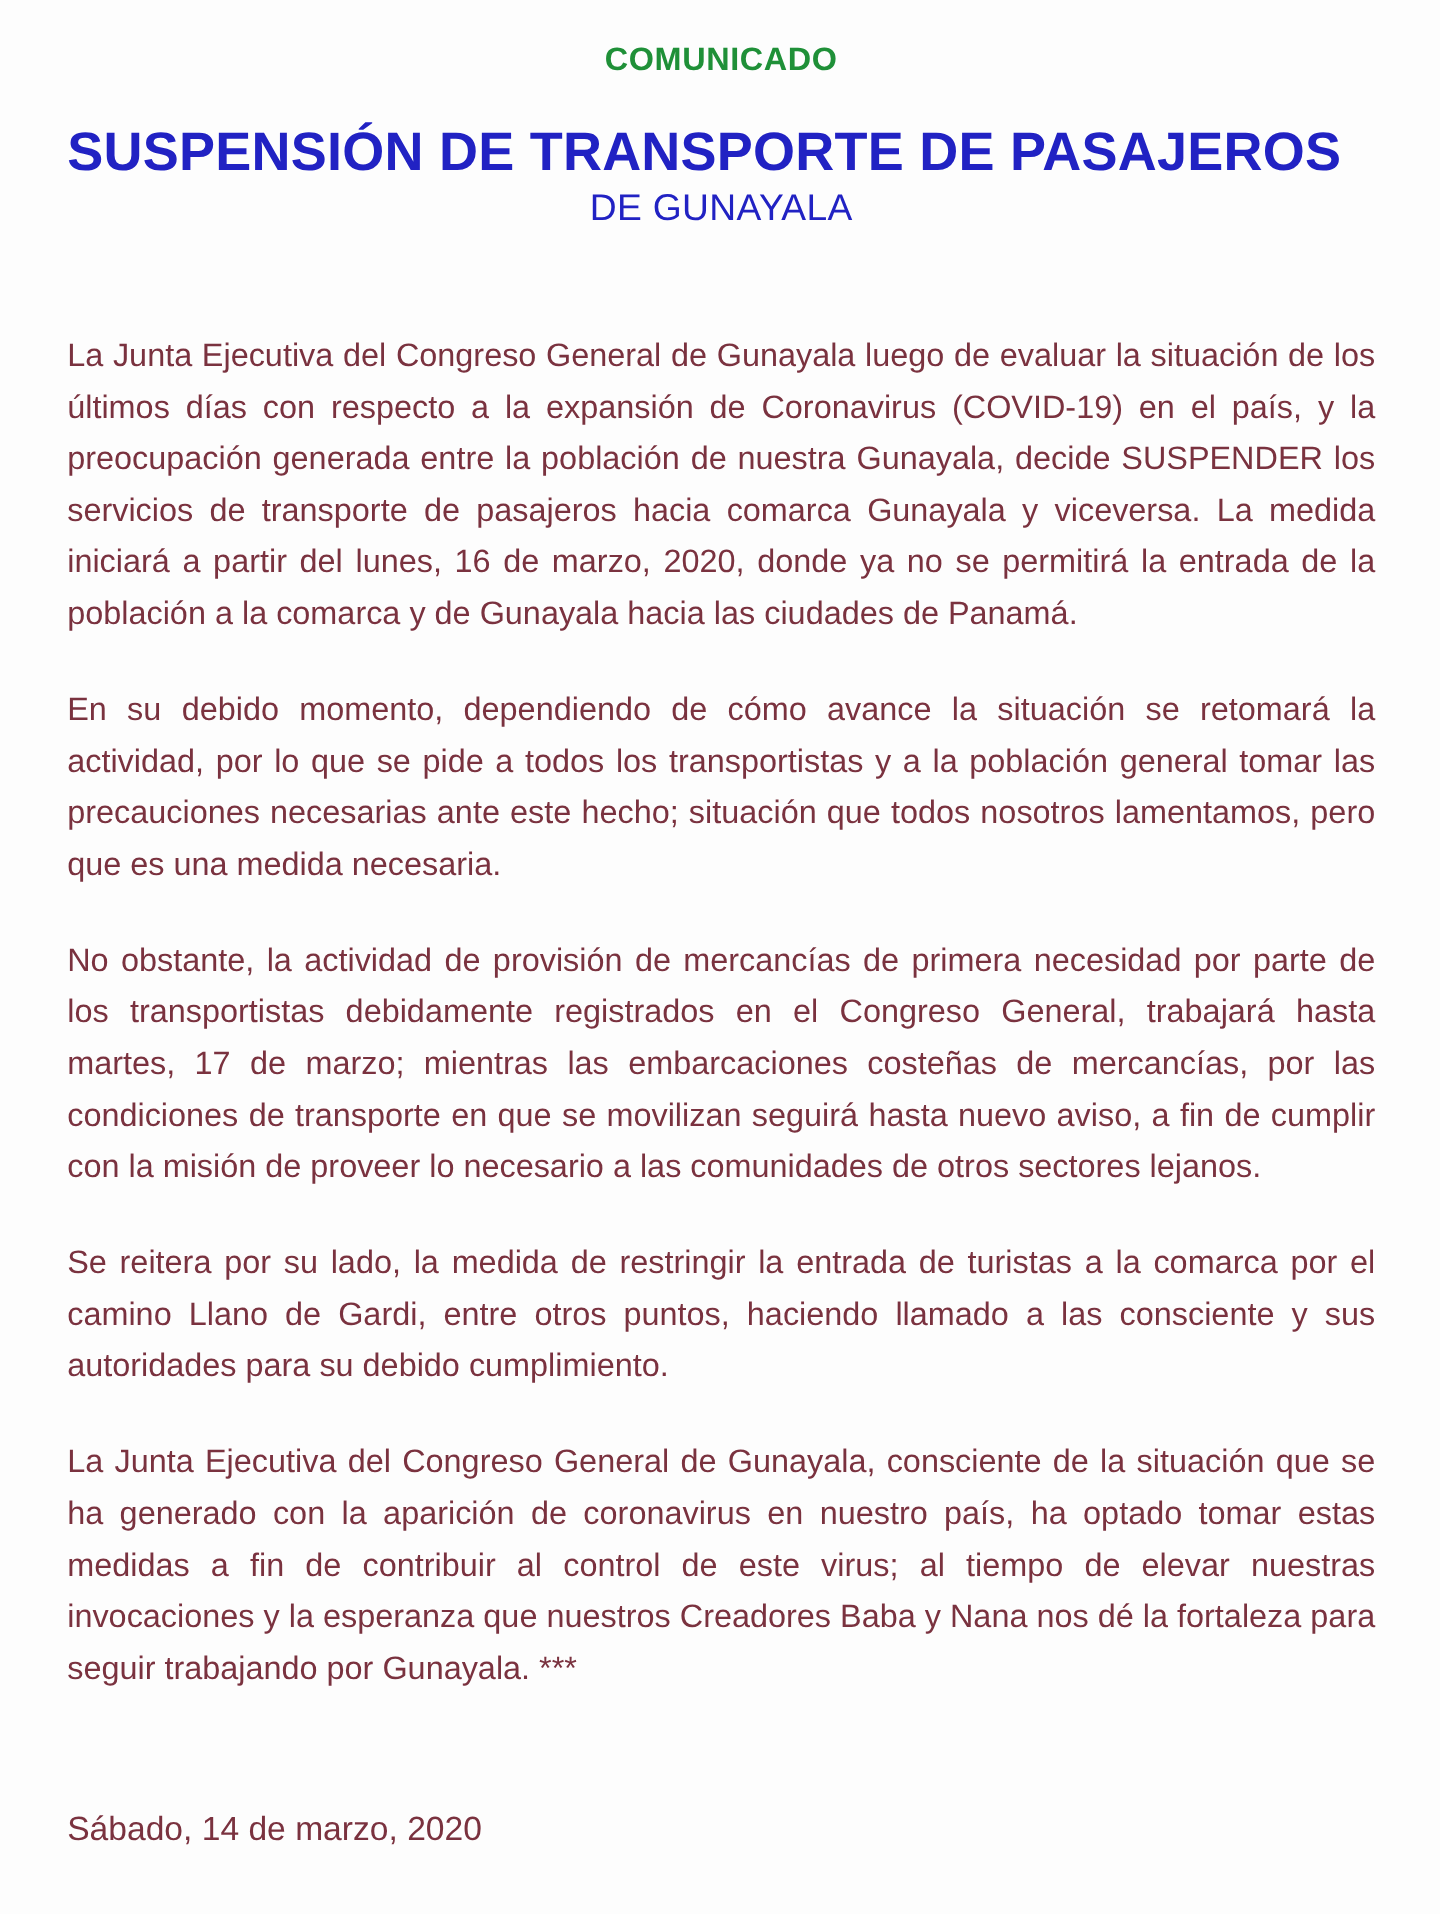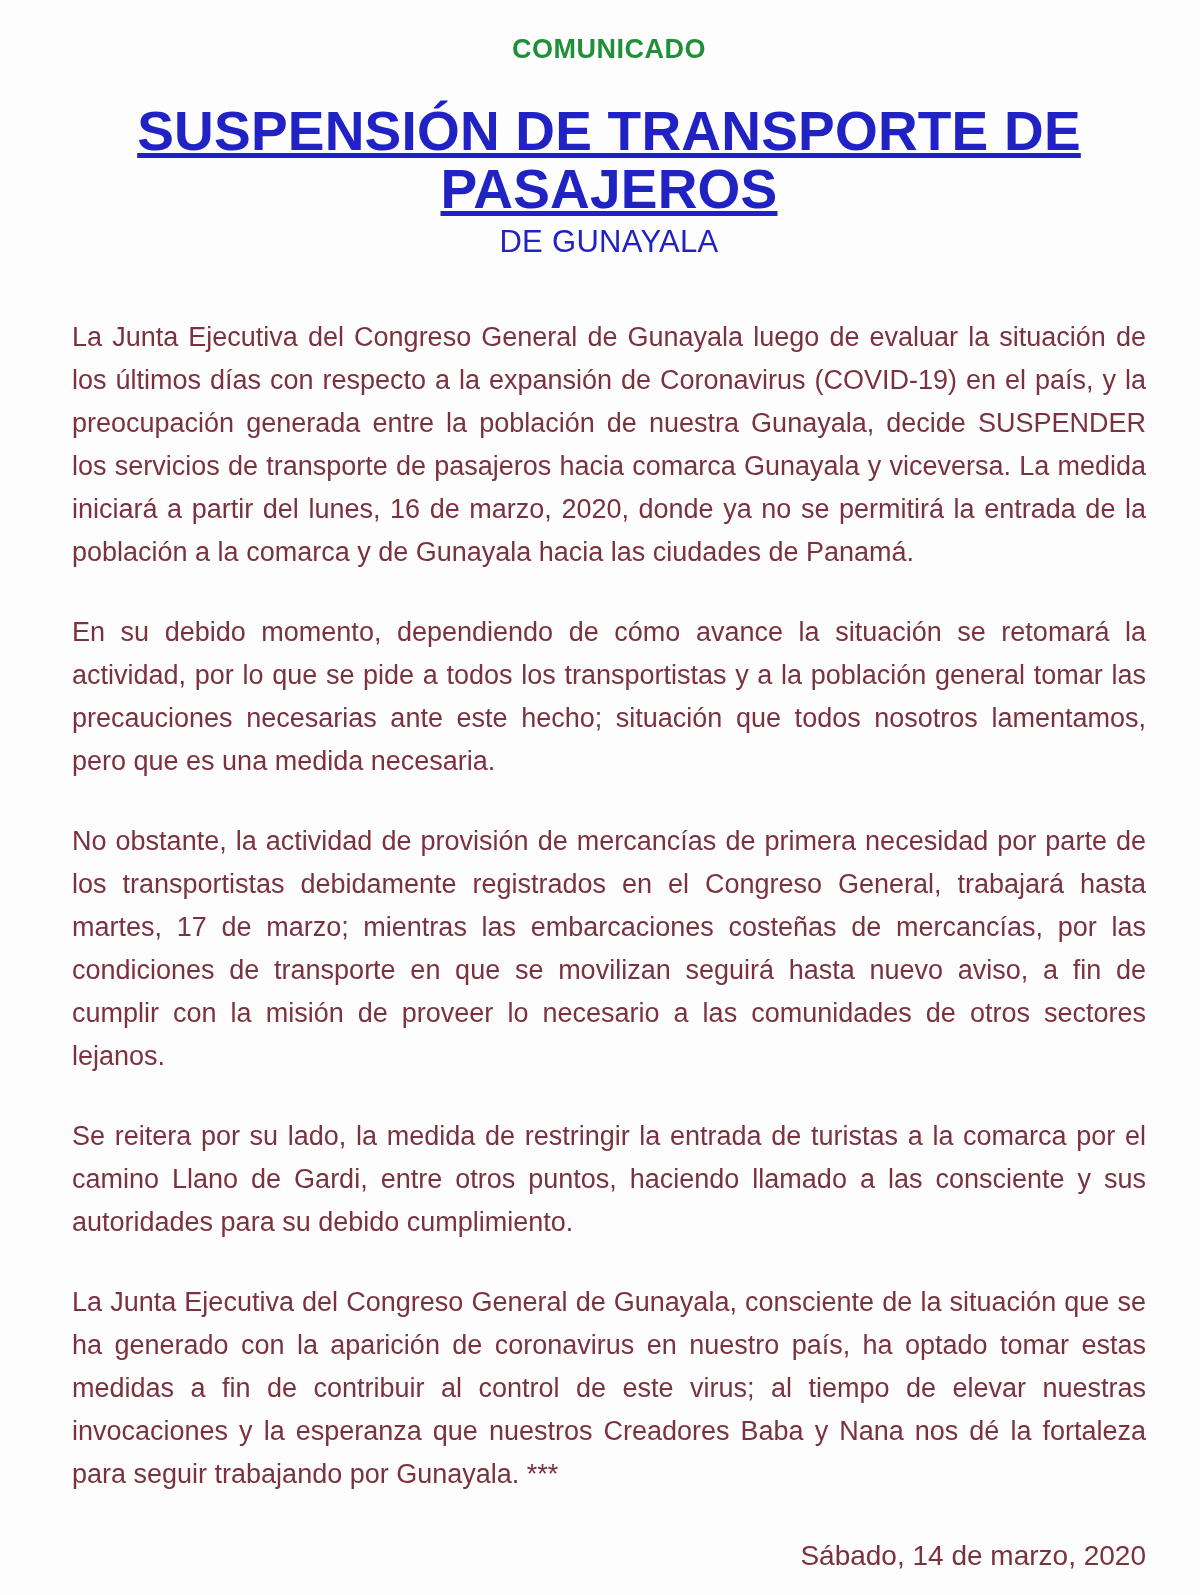--- a/index.html
+++ b/index.html
@@ -5,66 +5,64 @@
   html, body {
     margin: 0;
     padding: 0;
     background: #ffffff;
   }
   .page {
     position: relative;
     width: 1200px;
     height: 1595px;
     box-sizing: border-box;
-    padding: 34px 54px 0 72px;
+    padding: 34px 54px 0 56px;
     background: var(--page-bg, #fdfdfd);
     font-family: "Liberation Sans", "DejaVu Sans", sans-serif;
     overflow: hidden;
   }
   .kicker {
     text-align: center;
     color: var(--kicker-green, #1f9038);
     font-size: 27px;
     font-weight: bold;
     letter-spacing: 0.5px;
     margin: 0 0 0 0;
   }
   .title {
-    text-align: center;
     color: var(--title-blue, #2122c3);
-    font-size: 55px;
+    font-size: 45px;
     font-weight: bold;
     letter-spacing: 0.2px;
     margin: 38px 0 0 0;
     line-height: 1.05;
-    text-decoration: underline;
   }
   .subtitle {
     text-align: center;
     color: var(--title-blue, #2122c3);
     font-size: 31px;
     font-weight: normal;
     letter-spacing: 0.3px;
     margin: 5px 0 0 0;
   }
   .body-text {
-    margin-top: 56px;
+    margin-top: 84px;
   }
   .body-text p {
     color: var(--body-maroon, #7a323f);
     font-size: 27px;
     line-height: 43px;
     text-align: justify;
     margin: 0 0 37px 0;
   }
   .date-line {
-    text-align: right;
+    text-align: left;
     color: var(--body-maroon, #7a323f);
     font-size: 28px;
-    margin-top: 44px;
+    margin-top: 96px;
   }
 </style>
 </head>
 <body>
 
 <div class="page">
   <div class="kicker">COMUNICADO</div>
 
   <h1 class="title">SUSPENSIÓN DE TRANSPORTE DE PASAJEROS</h1>
 

